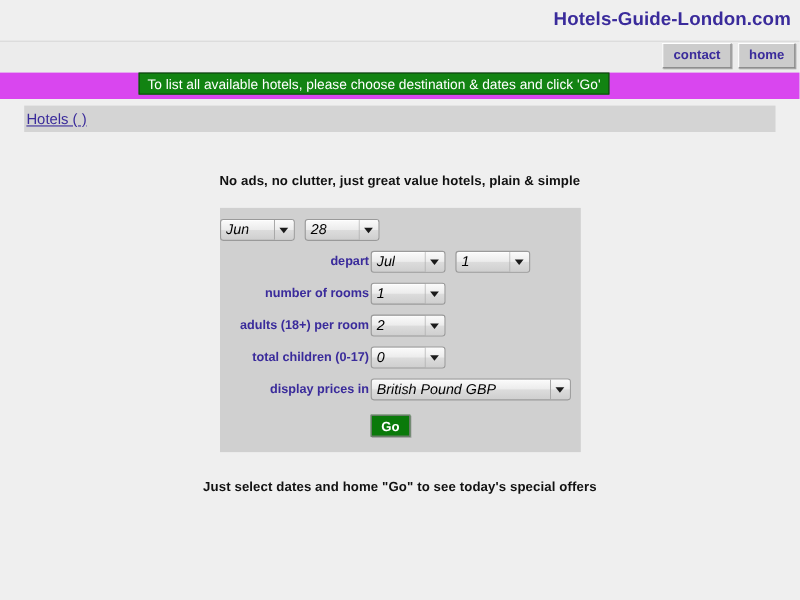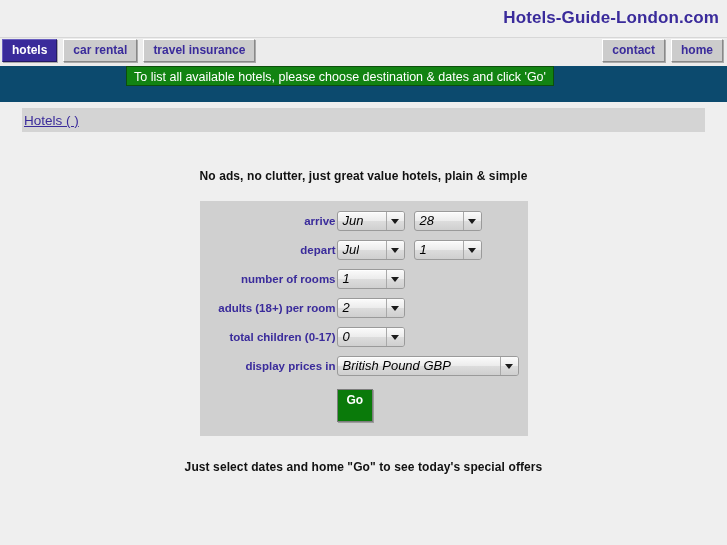--- a/index.html
+++ b/index.html
@@ -75,22 +75,22 @@
   .nav-btn.active {
     background: #3a2b9b;
     color: #ffffff;
     border: 1px solid #6a5fc0;
     border-right-color: #241a63;
     border-bottom-color: #241a63;
   }
 
   
   .notice-strip {
-    height: 36px;
-    background: #0c4a6e;
+    height: 24px;
+    background: #d946ef;
     position: relative;
   }
   .notice-box {
     position: absolute;
     left: 126px;
     top: 0px;
     height: 20px;
     line-height: 20px;
     padding: 0 7px;
     background: #128312;
@@ -233,21 +233,21 @@
     margin-top: 13px;
     padding-left: 137px;
   }
   .go-btn {
     background: #0a7a0a;
     color: #ffffff;
     font-weight: bold;
     font-size: 12px;
     font-family: "Liberation Sans", sans-serif;
     border: 1px solid #7d7d7d;
-    padding: 4px 9px 15px 9px;
+    padding: 4px 9px 2px 9px;
     line-height: 12px;
     cursor: pointer;
     box-shadow: 1px 1px 0 rgba(0,0,0,0.25);
   }
 
   .footer-note {
     margin-top: 24px;
     text-align: center;
     font-size: 12px;
     font-weight: bold;
@@ -256,31 +256,20 @@
   }
 </style>
 </head>
 <body>
 
 <div class="site-header">
   <div class="site-title">Hotels-Guide-London.com</div>
 </div>
 
 <div class="navbar">
-  <div class="nav-left">
-    <div class="nav-btn active">
-      <span>hotels</span>
-    </div>
-    <div class="nav-btn">
-      <span>car rental</span>
-    </div>
-    <div class="nav-btn">
-      <span>travel insurance</span>
-    </div>
-  </div>
   <div class="nav-right">
     <div class="nav-btn">
       <span>contact</span>
     </div>
     <div class="nav-btn">
       <span>home</span>
     </div>
   </div>
 </div>
 
@@ -295,21 +284,20 @@
 </div>
 
 <div class="content">
 
   <div class="tagline">No ads, no clutter, just great value hotels, plain &amp; simple</div>
 
   <div class="form-panel">
 
 
     <div class="form-row">
-      <div class="form-label">arrive</div>
       <div class="fields">
         <div class="sel sel-month">
           <span class="sel-text">Jun</span>
           <span class="sel-arrow"></span>
         </div>
         <div class="sel sel-day">
           <span class="sel-text">28</span>
           <span class="sel-arrow"></span>
         </div>
       </div>

